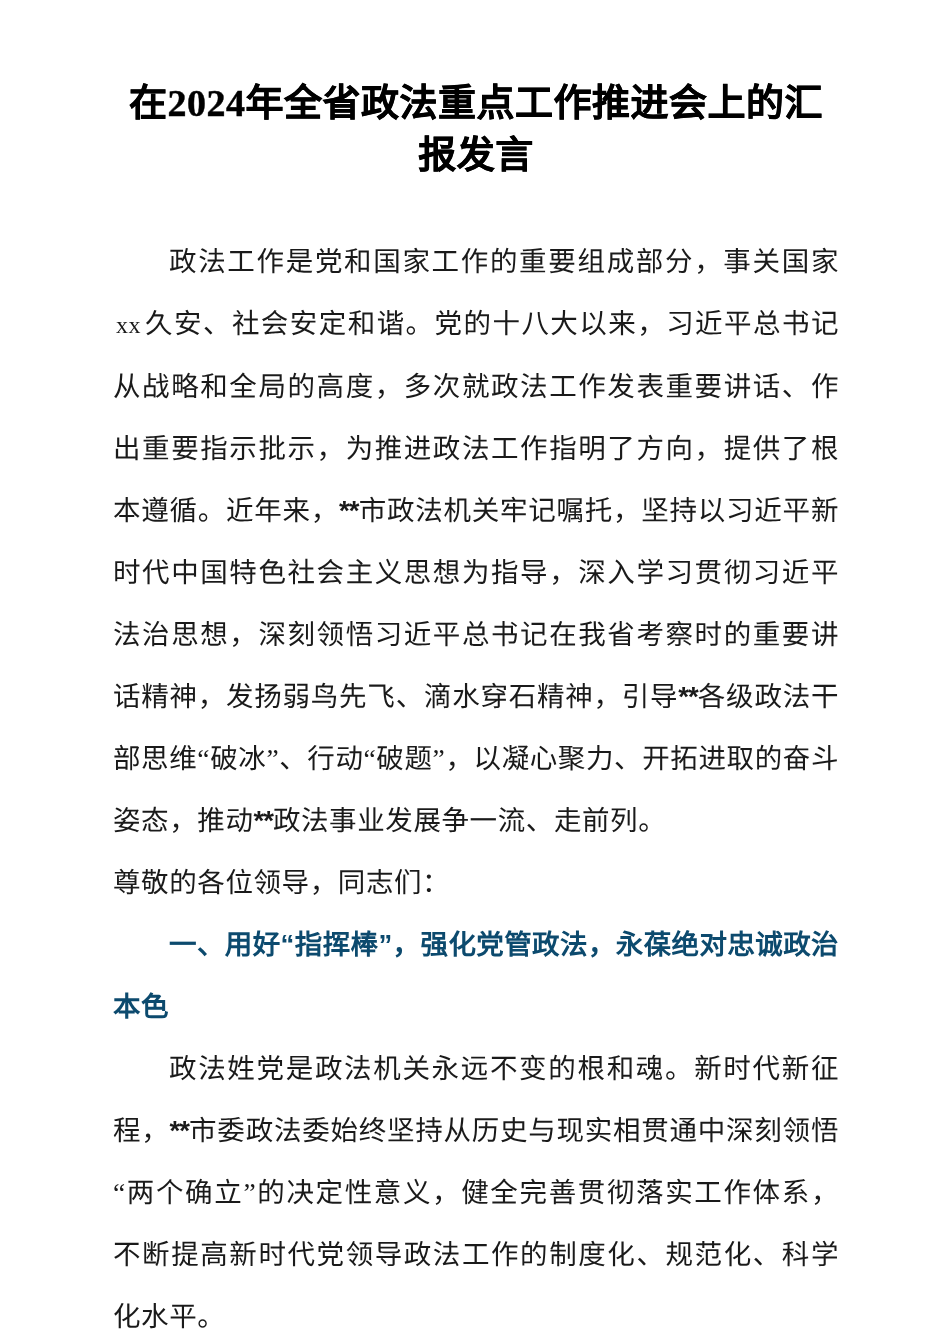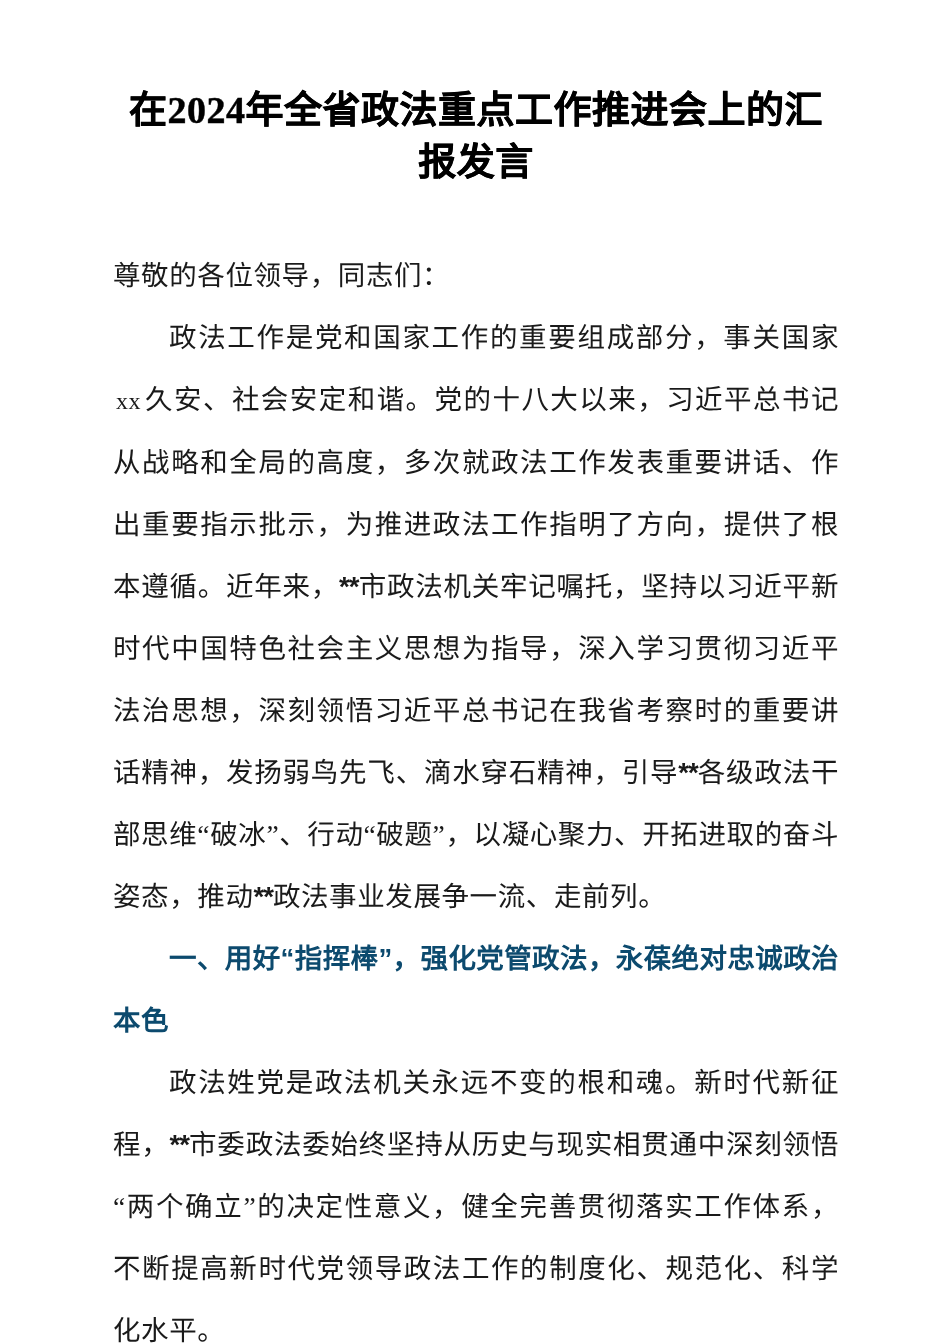--- a/index.html
+++ b/index.html
@@ -29,21 +29,21 @@
   
   .content {
     position: absolute;
     left: 113px;
     top: 0;
     width: 726px;
   }
 
   
   .doc-title {
-    margin: 15px;
+    margin: 8px;
     padding-top: 69px;
     text-align: center;
     font-family: "Liberation Serif", "DejaVu Serif", serif;
     font-weight: 700;
     font-size: 38px;
     line-height: 52px;
     letter-spacing: 0.5px;
     color: #000000;
     
     -webkit-text-stroke: 0.45px #000000;
@@ -103,22 +103,22 @@
 </head>
 <body>
 
 <div class="page">
   <div class="content">
 
     <h1 class="doc-title">在2024年全省政法重点工作推进会上的汇报发言</h1>
 
     <div class="title-gap"></div>
 
+    <p class="p indent">政法工作是党和国家工作的重要组成部分，事关国家<span class="latin">xx</span>久安、社会安定和谐。党的十八大以来，习近平总书记从战略和全局的高度，多次就政法工作发表重要讲话、作出重要指示批示，为推进政法工作指明了方向，提供了根本遵循。近年来，<span class="redact">**</span>市政法机关牢记嘱托，坚持以习近平新时代中国特色社会主义思想为指导，深入学习贯彻习近平法治思想，深刻领悟习近平总书记在我省考察时的重要讲话精神，发扬弱鸟先飞、滴水穿石精神，引导<span class="redact">**</span>各级政法干部思维“破冰”、行动“破题”，以凝心聚力、开拓进取的奋斗姿态，推动<span class="redact">**</span>政法事业发展争一流、走前列。</p>
+
     <p class="p">尊敬的各位领导，同志们：</p>
-
-    <p class="p indent">政法工作是党和国家工作的重要组成部分，事关国家<span class="latin">xx</span>久安、社会安定和谐。党的十八大以来，习近平总书记从战略和全局的高度，多次就政法工作发表重要讲话、作出重要指示批示，为推进政法工作指明了方向，提供了根本遵循。近年来，<span class="redact">**</span>市政法机关牢记嘱托，坚持以习近平新时代中国特色社会主义思想为指导，深入学习贯彻习近平法治思想，深刻领悟习近平总书记在我省考察时的重要讲话精神，发扬弱鸟先飞、滴水穿石精神，引导<span class="redact">**</span>各级政法干部思维“破冰”、行动“破题”，以凝心聚力、开拓进取的奋斗姿态，推动<span class="redact">**</span>政法事业发展争一流、走前列。</p>
 
     <p class="h2">一、用好“指挥棒”，强化党管政法，永葆绝对忠诚政治本色</p>
 
     <p class="p indent">政法姓党是政法机关永远不变的根和魂。新时代新征程，<span class="redact">**</span>市委政法委始终坚持从历史与现实相贯通中深刻领悟“两个确立”的决定性意义，健全完善贯彻落实工作体系，不断提高新时代党领导政法工作的制度化、规范化、科学化水平。</p>
 
   </div>
 </div>
 
 </body></html>

